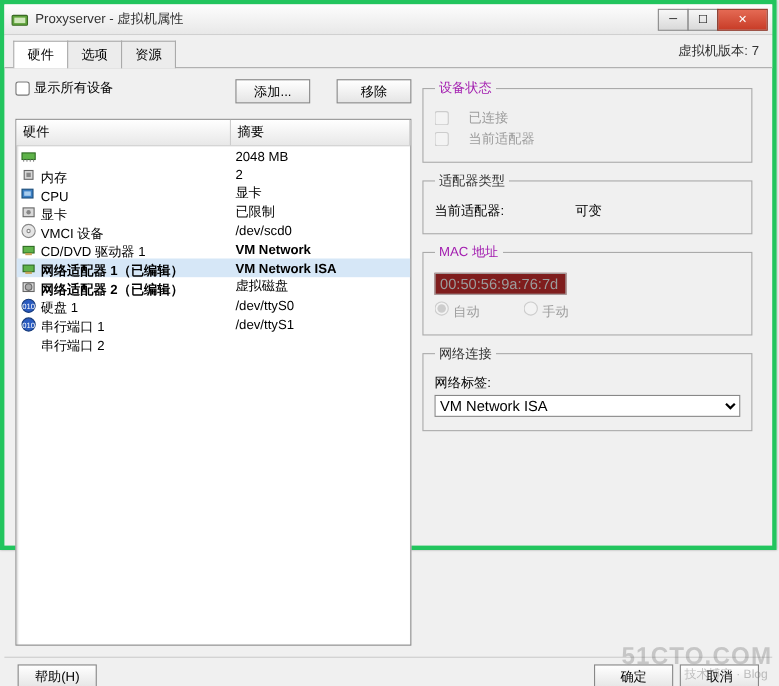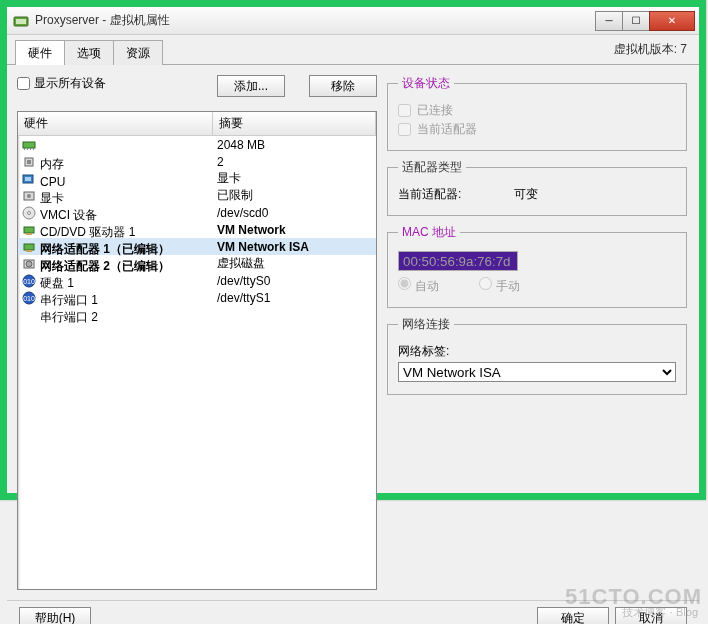--- a/index.html
+++ b/index.html
@@ -1,18 +1,18 @@
 <!DOCTYPE html>
 <html><head>
 <meta charset="utf-8">
 <style>
 * { box-sizing: border-box; margin: 0; padding: 0; }
 body { font-family: "Microsoft YaHei", "SimSun", Tahoma, sans-serif; font-size: 12px; background: #f0f0f0; width: 708px; height: 624px; overflow: hidden; }
 
-.window { width: 706px; height: 500px; background: #f0f0f0; border: 7px solid #22c55e; box-shadow: 0 0 2px rgba(0,0,0,0.3); }
+.window { width: 706px; height: 500px; background: #f0f0f0; border: 4px solid #22c55e; box-shadow: 0 0 2px rgba(0,0,0,0.3); }
 
 .titlebar { height: 28px; background: linear-gradient(to bottom, #fdfdfd, #e8e8e8); display: flex; align-items: center; padding-left: 6px; border-bottom: 1px solid #ccc; }
 .titlebar .app-icon { width: 16px; height: 16px; margin-right: 6px; }
 .titlebar .title { flex: 1; color: #333; }
 .win-btns { display: flex; height: 20px; margin-right: 4px; }
 .win-btn { width: 28px; height: 20px; border: 1px solid #888; background: linear-gradient(to bottom,#f7f7f7,#d9d9d9); display:flex; align-items:center; justify-content:center; margin-left:-1px; font-size:10px; }
 .win-btn.close { width: 46px; background: linear-gradient(to bottom,#e46a54,#c83c27); color:#fff; border-color:#8b2e1f;}
 
 .tabs-row { display:flex; align-items:center; border-bottom:1px solid #aaa; padding:4px 8px 0 8px; background:#f0f0f0; }
 .tab { padding:4px 12px 3px; border:1px solid #aaa; border-bottom:none; background:#fff; margin-right:-1px; position:relative; top:1px; }
@@ -37,22 +37,22 @@
 .row .icon-cell { width:22px; display:flex; justify-content:center; }
 .row .name { width:173px; padding-left:0;margin-top:40px; }
 .row .summary { flex:1; padding-left:4px; }
 .row.bold { font-weight:bold; }
 .row.selected { background:#d6e7f7; }
 
 fieldset { border:1px solid #aaa; padding:8px 10px 10px 10px; }
 fieldset.disabled, fieldset.disabled * { color:#9c9c9c; }
 legend { padding:0 4px; color:#333;}
 fieldset.disabled legend { color:#a21caf; }
-.fs-row { display:flex; align-items:center; gap:6px; margin:2px 0;}
-.mac-input { width:120px; height:20px; border:1px solid #aaa; background:#4c1d95; padding:0 4px; color:#888;}
+.fs-row { display:flex; align-items:center; gap:18px; margin:2px 0;}
+.mac-input { width:120px; height:20px; border:1px solid #aaa; background:#7f1d1d; padding:0 4px; color:#888;}
 .radio { margin-right:4px;}
 .select { width:100%; height:20px; border:1px solid #888; background:#fff;}
 
 .footer { display:flex; padding:6px 12px; border-top:1px solid #ccc; align-items:center;}
 .footer .btn { min-width:72px; }
 .footer-right { margin-left:auto; display:flex; gap:6px;}
 
 .watermark { position:fixed; right:6px; bottom:14px; font-size:22px; font-weight:bold; font-family:Arial; color:rgba(120,120,120,0.35); letter-spacing:1px; pointer-events:none;}
 .watermark2 { position:fixed; right:10px; bottom:4px; font-size:11px; color:rgba(120,120,120,0.45); pointer-events:none;}
 </style>

